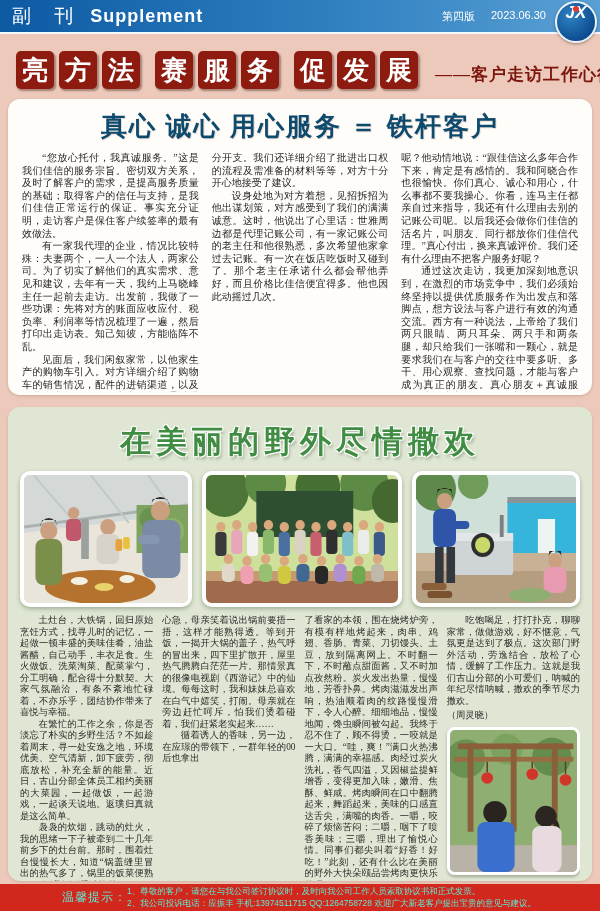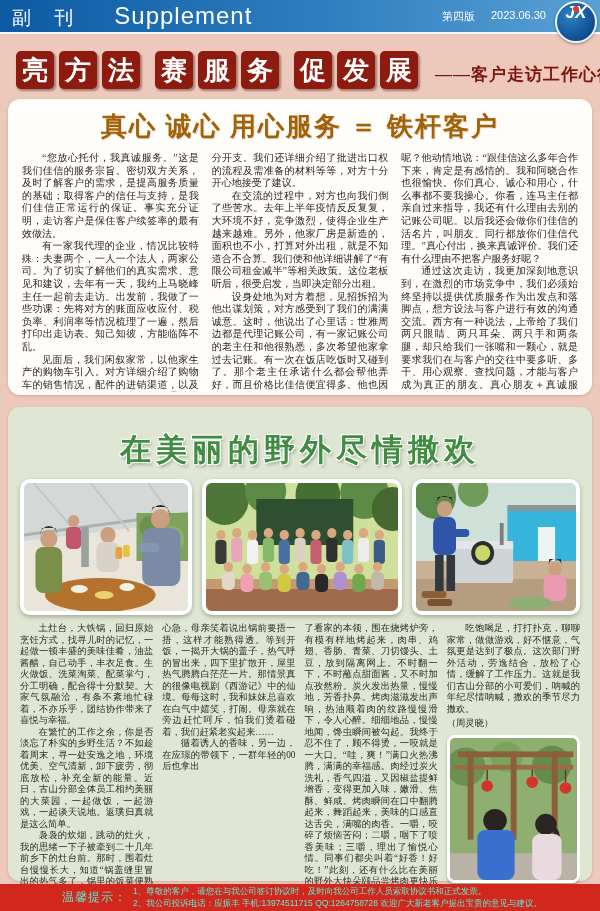--- a/index.html
+++ b/index.html
@@ -5,23 +5,23 @@
   * { margin:0; padding:0; box-sizing:border-box; }
   html,body { width:600px; }
   body { font-family:"Liberation Serif","DejaVu Serif",serif; }
   .page { position:relative; width:600px; height:911px; background:#ecc9ba; overflow:hidden; }
 
   
   .topbar { height:34px; background:linear-gradient(90deg,#0d5aa3 0%,#2f7fc0 55%,#5aa0d4 100%);
             border-bottom:2px solid #f3f8fc; display:flex; align-items:center;
             justify-content:space-between; padding:0 54px 0 12px; color:#fff;
             font-family:"Liberation Sans","DejaVu Sans",sans-serif; }
-  .masthead { display:flex; align-items:baseline; gap:32px; }
+  .masthead { display:flex; align-items:baseline; gap:8px; }
   .masthead .cn { font-size:19px; letter-spacing:9px; }
-  .masthead .en { font-size:24px; letter-spacing:1px; }
+  .masthead .en { font-size:18px; letter-spacing:1px;font-weight:bold; }
   .edition { font-size:11px; display:flex; gap:16px; }
 
   .logo { position:absolute; top:1px; right:3px; width:42px; height:42px; border-radius:50%;
           background:radial-gradient(circle at 35% 35%, #2e82c4, #0a4a8d 75%);
           border:2px solid #e9f1f8; box-shadow:0 1px 3px rgba(0,0,0,.35);
           display:flex; align-items:flex-start; justify-content:center; z-index:5; }
   .logo .jx { color:#fff; font-weight:bold; font-style:italic; font-size:17px;
               font-family:"Liberation Sans","DejaVu Sans",sans-serif; }
   .logo .dot { position:absolute; top:3px; left:50%; margin-left:-3px; width:6px; height:6px;
                border-radius:50%; background:#e23a25; }
@@ -32,31 +32,31 @@
   .bchar { width:38px; height:38px; background:#8d1b10; border-radius:5px; color:#fff;
            font-family:"Liberation Sans","DejaVu Sans",sans-serif; font-weight:bold;
            font-size:26px; display:flex; align-items:center; justify-content:center;
            box-shadow:1.5px 2px 2px rgba(60,20,10,.4); }
   .banner-sub { font-size:17px; font-weight:bold; color:#7c150c; margin:0 0 3px 2px;
                 letter-spacing:1px; white-space:nowrap; }
 
   
   .panel1 { margin:10px 8px 0; height:296px; background:#fffdfa; border-radius:12px;
             padding:8px 14px 6px; box-shadow:0 1px 3px rgba(120,70,50,.25); }
-  .a1-title { text-align:center; font-size:26px; font-weight:bold; color:#a16207;
+  .a1-title { text-align:center; font-size:26px; font-weight:bold; color:#0c4a6e;
               letter-spacing:2px; margin:2px 0 8px; text-shadow:1px 1px 0 #eddcd4; }
   .a1-cols { display:flex; gap:13px; height:240px; overflow:hidden; }
   .a1-col { flex:1 1 0; text-align:justify; font-size:10px; line-height:1.26; color:#262524; }
   .a1-col p { text-indent:2em; margin:0; }
   .a1-col p.cont { text-indent:0; }
   .byline { text-align:left; padding-right:1.5em; margin-top:3px; }
 
   
   .panel2 { margin:12px 8px 0; height:474px; background:#dfe6d3; border-radius:12px;
-            padding:20px 12px; box-shadow:0 1px 3px rgba(120,70,50,.2); }
+            padding:12px 12px; box-shadow:0 1px 3px rgba(120,70,50,.2); }
   .a2-title { text-align:center; font-size:31px; font-weight:bold; color:#3f8c42;
               letter-spacing:5px; margin:2px 0 8px;
               text-shadow:-1px -1px 0 #fff, 1px -1px 0 #fff, -1px 1px 0 #fff, 1px 1px 0 #fff, 2px 3px 3px rgba(60,90,50,.35); }
   .photo-row { display:flex; gap:10px; height:136px; }
   .photo { border:4px solid #fff; border-radius:10px; overflow:hidden;
            box-shadow:0 2px 4px rgba(70,90,60,.4); height:136px; background:#ccc; }
   .photo svg { display:block; width:100%; height:100%; }
   .ph1 { flex:0 0 172px; } .ph2 { flex:1 1 auto; } .ph3 { flex:0 0 168px; }
   .a2-cols { display:flex; gap:9px; margin-top:8px; height:266px; overflow:hidden; }
   .a2-col { flex:1 1 0; text-align:justify; font-size:9.3px; line-height:1.24; color:#2b2a28; }
@@ -64,21 +64,21 @@
   .a2-col p.cont { text-indent:0; }
   .photo4 { border:3px solid #fff; border-radius:8px; overflow:hidden; height:148px;
             margin-top:5px; box-shadow:0 2px 3px rgba(70,90,60,.4); }
   .photo4 svg { display:block; width:100%; height:100%; }
 
   
   .footer { position:absolute; left:0; bottom:0; width:600px; height:27px; background:#d2271d;
             color:#5eead4; display:flex; align-items:center; padding-left:62px;
             font-family:"Liberation Sans","DejaVu Sans",sans-serif; }
   .footer-label { font-size:12px; letter-spacing:1px; flex:0 0 auto; }
-  .footer-lines { margin-left:6px; font-size:8.5px; line-height:1.3; white-space:nowrap; }
+  .footer-lines { font-size:8.5px; line-height:1.3; white-space:nowrap; }
 </style>
 </head>
 <body>
 
 <div class="page">
 
   <header class="topbar">
     <div class="masthead">
       <span class="cn">副 刊</span>
       <span class="en">Supplement</span>
@@ -115,21 +115,20 @@
   <section class="panel1">
     <h1 class="a1-title">真心 诚心 用心服务 ＝ 铁杆客户</h1>
     <div class="a1-cols">
       <div class="a1-col">
         <p>“您放心托付，我真诚服务。”这是我们佳信的服务宗旨。密切双方关系，及时了解客户的需求，是提高服务质量的基础；取得客户的信任与支持，是我们佳信正常运行的保证。事实充分证明，走访客户是保住客户续签率的最有效做法。</p>
         <p>有一家我代理的企业，情况比较特殊：夫妻两个，一人一个法人，两家公司。为了切实了解他们的真实需求、意见和建议，去年有一天，我约上马晓峰主任一起前去走访。出发前，我做了一些功课：先将对方的账面应收应付、税负率、利润率等情况梳理了一遍，然后打印出走访表。知己知彼，方能临阵不乱。</p>
         <p>见面后，我们闲叙家常，以他家生产的购物车引入。对方详细介绍了购物车的销售情况，配件的进销渠道，以及经营利润等。得知他家产品都是通过进出口公司出口的，我们当即给他建议：申批进出口权，自己出口，能节省一部</p>
       </div>
       <div class="a1-col">
         <p class="cont">分开支。我们还详细介绍了批进出口权的流程及需准备的材料等等，对方十分开心地接受了建议。</p>
-        <p>在交流的过程中，对方也向我们倒了些苦水。去年上半年疫情反反复复，大环境不好，竞争激烈，使得企业生产越来越难。另外，他家厂房是新造的，面积也不小，打算对外出租，就是不知道合不合算。我们便和他详细讲解了“有限公司租金减半”等相关政策。这位老板听后，很受启发，当即决定部分出租。</p>
         <p>设身处地为对方着想，见招拆招为他出谋划策，对方感受到了我们的满满诚意。这时，他说出了心里话：世雅周边都是代理记账公司，有一家记账公司的老主任和他很熟悉，多次希望他家拿过去记账。有一次在饭店吃饭时又碰到了。那个老主任承诺什么都会帮他弄好，而且价格比佳信便宜得多。他也因此动摇过几次。</p>
 
       </div>
       <div class="a1-col">
         <p class="cont">呢？他动情地说：“跟佳信这么多年合作下来，肯定是有感情的。我和阿晓合作也很愉快。你们真心、诚心和用心，什么事都不要我操心。你看，连马主任都亲自过来指导，我还有什么理由去别的记账公司呢。以后我还会做你们佳信的活名片，叫朋友、同行都放你们佳信代理。”真心付出，换来真诚评价。我们还有什么理由不把客户服务好呢？</p>
         <p>通过这次走访，我更加深刻地意识到，在激烈的市场竞争中，我们必须始终坚持以提供优质服务作为出发点和落脚点，想方设法与客户进行有效的沟通交流。西方有一种说法，上帝给了我们两只眼睛、两只耳朵、两只手和两条腿，却只给我们一张嘴和一颗心，就是要求我们在与客户的交往中要多听、多干、用心观察、查找问题，才能与客户成为真正的朋友。真心朋友＋真诚服务，才能成为我们的铁杆客户。</p>
 
       </div>
     </div>
   </section>

